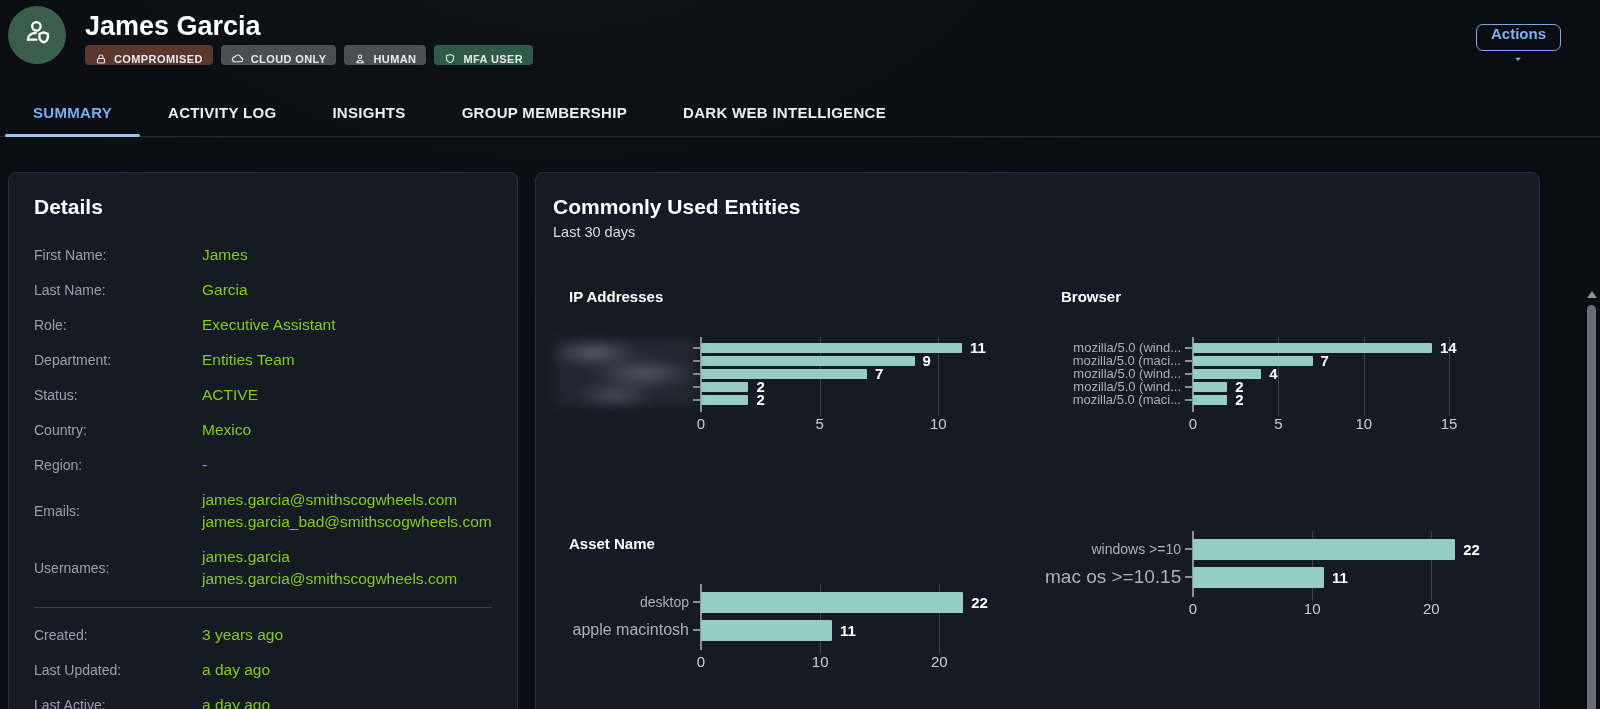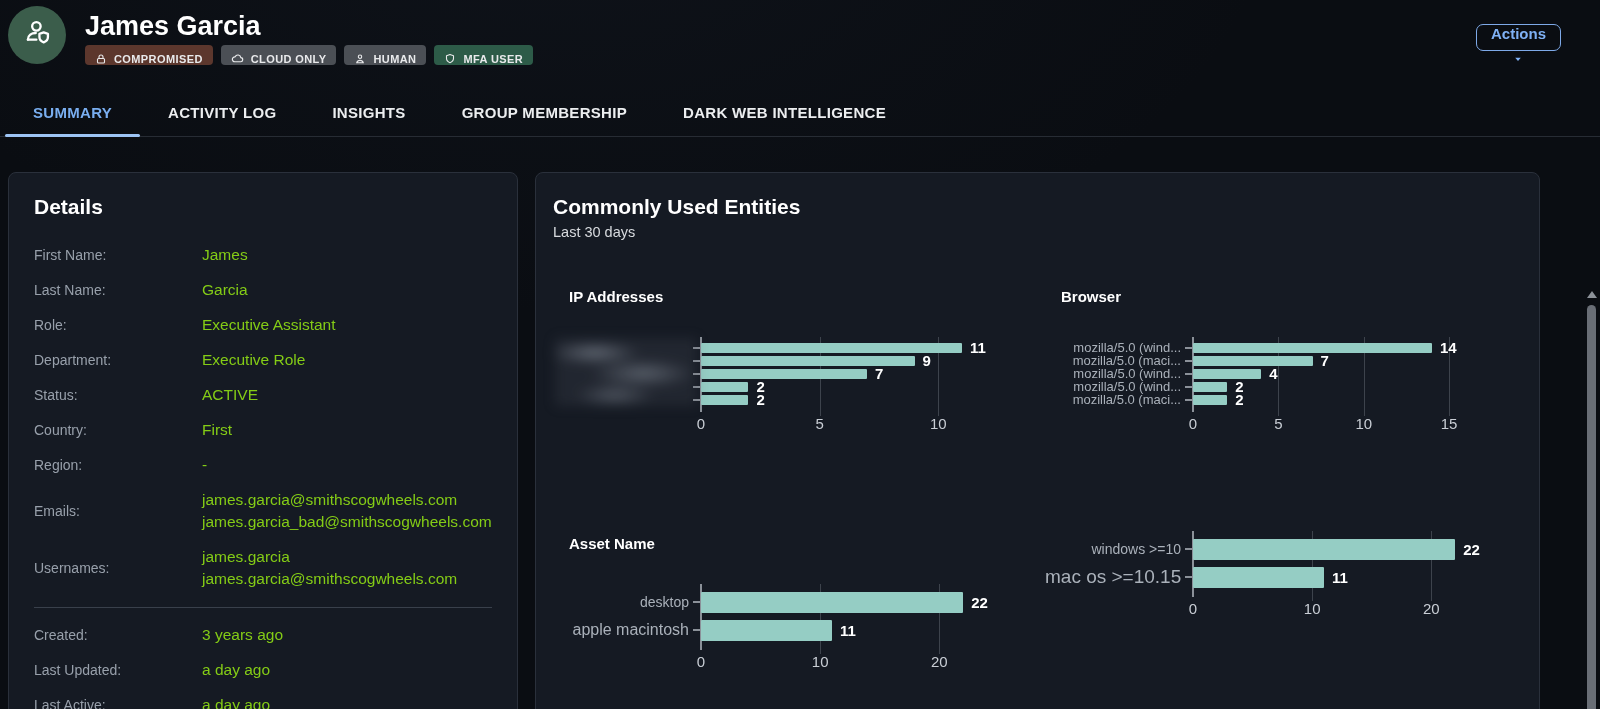--- a/index.html
+++ b/index.html
@@ -193,33 +193,33 @@
         </div>
         <div class="field-row">
           <div class="field-label">Role:</div>
           <div class="field-values">
             <div>Executive Assistant</div>
           </div>
         </div>
         <div class="field-row">
           <div class="field-label">Department:</div>
           <div class="field-values">
-            <div>Executive Role</div>
+            <div>Entities Team</div>
           </div>
         </div>
         <div class="field-row">
           <div class="field-label">Status:</div>
           <div class="field-values">
             <div>ACTIVE</div>
           </div>
         </div>
         <div class="field-row">
           <div class="field-label">Country:</div>
           <div class="field-values">
-            <div>First</div>
+            <div>Mexico</div>
           </div>
         </div>
         <div class="field-row">
           <div class="field-label">Region:</div>
           <div class="field-values">
             <div>-</div>
           </div>
         </div>
         <div class="field-row">
           <div class="field-label">Emails:</div>

